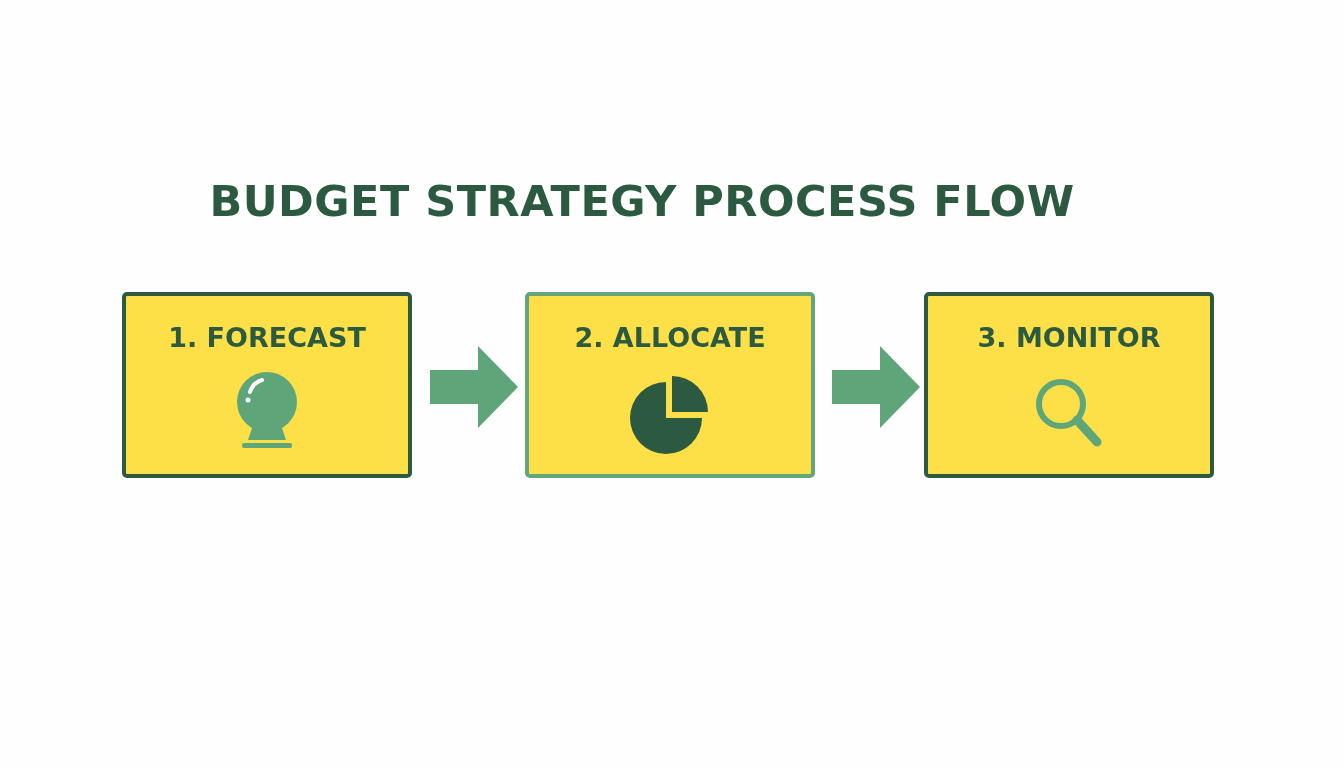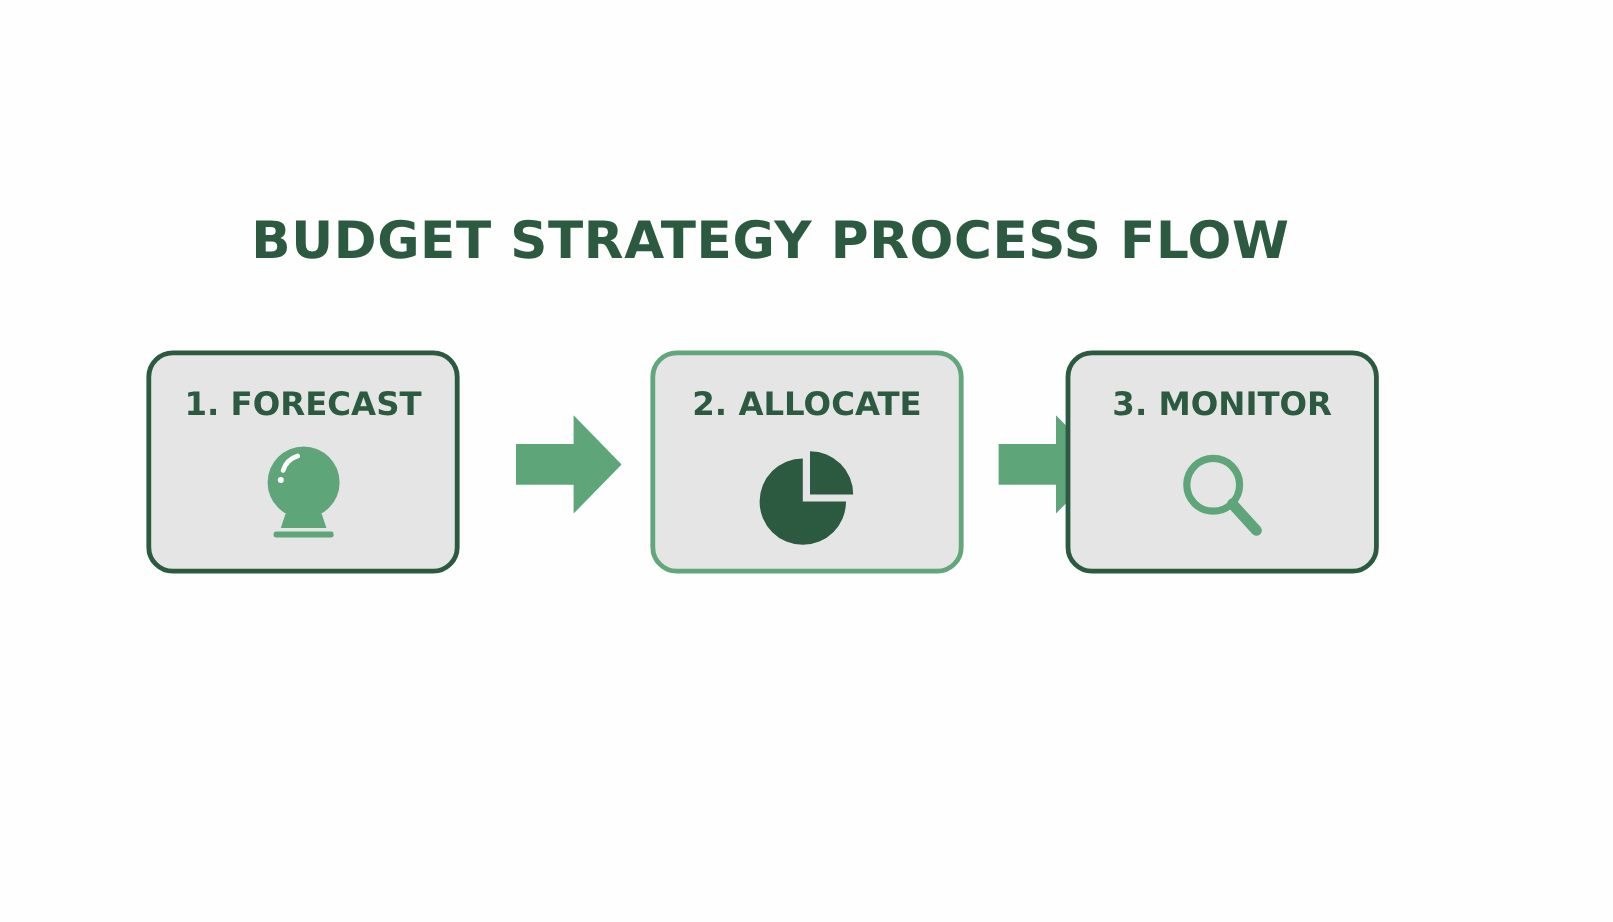--- a/index.html
+++ b/index.html
@@ -1,21 +1,21 @@
 <!DOCTYPE html>
 <html><head>
 <meta charset="utf-8">
 <style>
   html, body { margin:0; padding:0; }
   body { width:1344px; height:768px; background:#fdfefd; position:relative; overflow:hidden;
          font-family:"DejaVu Sans", "Liberation Sans", sans-serif; }
   .title { position:absolute; left:0; width:1284px; top:176px; text-align:center;
            font-size:43px; font-weight:bold; color:#2b5a40; letter-spacing:0.5px; }
-  .card { position:absolute; top:292px; width:261px; height:186px; box-sizing:border-box;
-          border-radius:22px; background:#e5e5e5; }
+  .card { position:absolute; top:292px; width:290px; height:186px; box-sizing:border-box;
+          border-radius:5px; background:#fde047; }
   .card.dark { border:4px solid #2b5a40; }
   .card.light { border:4px solid #62a77b; }
   .card-label { position:absolute; left:0; right:0; top:26px; text-align:center;
                 font-size:27px; font-weight:bold; color:#2b5a40; }
   .card-icon { position:absolute; left:50%; top:74px; transform:translateX(-50%); }
   .arrow { position:absolute; top:346px; }
 </style>
 </head>
 <body>
 
@@ -33,37 +33,37 @@
     </svg>
   </div>
 </div>
 
 <div class="arrow" style="left:430px;">
   <svg width="88" height="82" viewBox="0 0 88 82">
     <polygon points="0,24 48,24 48,0 88,41 48,82 48,58 0,58" fill="#5ea679"></polygon>
   </svg>
 </div>
 
-<div class="card light" style="left:542px;padding-left:40px;">
+<div class="card light" style="left:525px;padding-left:40px;">
   <div class="card-label">2. ALLOCATE</div>
   <div class="card-icon" style="top:76px;">
     <svg width="84" height="84" viewBox="0 0 84 84">
       <path d="M38 10 A36 36 0 1 0 74 46 L38 46 Z" fill="#2b5a40"></path>
       <path d="M44 4 A36 36 0 0 1 80 40 L44 40 Z" fill="#2b5a40"></path>
     </svg>
   </div>
 </div>
 
 <div class="arrow" style="left:832px;">
   <svg width="88" height="82" viewBox="0 0 88 82">
     <polygon points="0,24 48,24 48,0 88,41 48,82 48,58 0,58" fill="#5ea679"></polygon>
   </svg>
 </div>
 
-<div class="card dark" style="left:888px;">
+<div class="card dark" style="left:924px;">
   <div class="card-label">3. MONITOR</div>
   <div class="card-icon" style="top:76px;">
     <svg width="84" height="84" viewBox="0 0 84 84">
       <circle cx="34" cy="32" r="22" stroke="#5ea679" stroke-width="6" fill="none"></circle>
       <line x1="50" y1="48" x2="70" y2="70" stroke="#5ea679" stroke-width="9" stroke-linecap="round"></line>
     </svg>
   </div>
 </div>
 
 </body></html>

